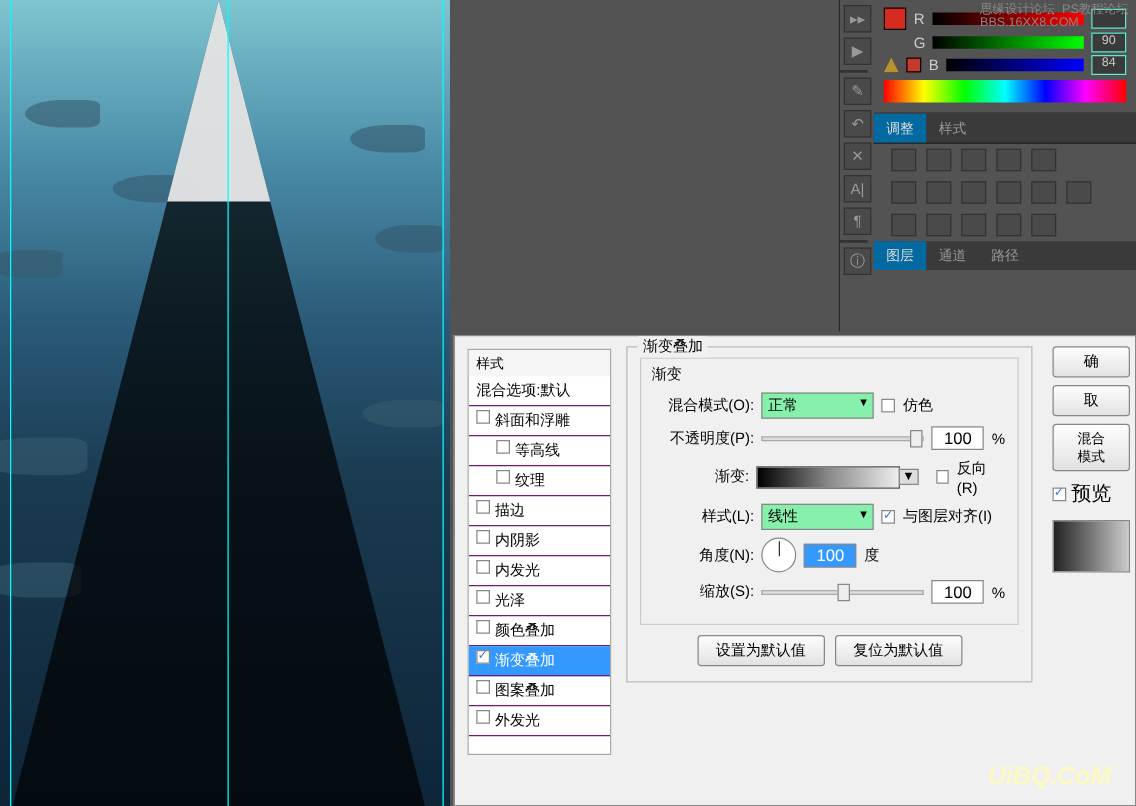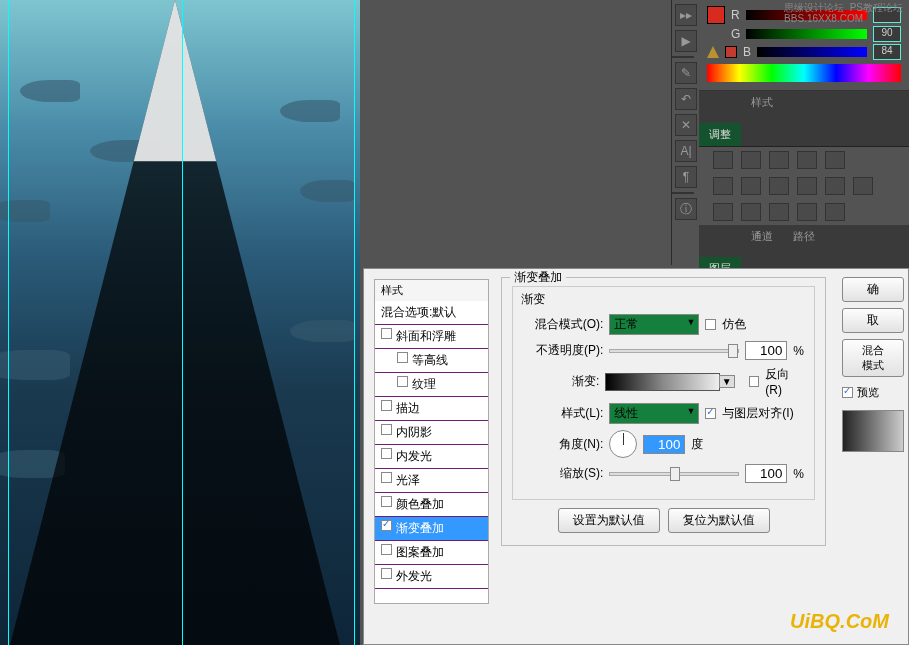--- a/index.html
+++ b/index.html
@@ -23,21 +23,21 @@
 .rg { background:linear-gradient(90deg,#000,#f00); }
 .gg { background:linear-gradient(90deg,#000,#0f0); }
 .bg { background:linear-gradient(90deg,#000,#00f); }
 .spectrum { height:18px; margin:4px 0; background:linear-gradient(90deg,#f00,#ff0,#0f0,#0ff,#00f,#f0f,#f00); }
 .val-box { width:28px; height:16px; background:#3a3a3a; border:1px solid #5eead4; font-size:10px; text-align:center; }
 .warn { width:12px; height:12px; background:#ba912f; clip-path:polygon(50% 0,100% 100%,0 100%); }
 
 .adjust-panel { background:#535353; padding:0; }
 .tab-bar { display:flex; background:#3a3a3a; border-bottom:1px solid #222; }
 .tab { padding:4px 10px; font-size:11px; color:#999; cursor:pointer; }
-.tab.active { background:#14532d; color:#ddd;margin-top:32px; }
+.tab.active { background:#0369a1; color:#ddd; }
 .adj-label { padding:6px 10px; font-size:11px; color:#aaa; }
 .icon-row { display:flex; gap:8px; padding:4px 14px; }
 .adj-icon { width:20px; height:18px; background:#4a4a4a; border:1px solid #333; }
 
 .layers-panel { background:#535353; }
 .layers-tabs { display:flex; background:#3a3a3a; }
 
 .dialog { position:absolute; left:363px; top:268px; right:0; bottom:0; background:#f0f0f0; border:1px solid #888; color:#000; }
 .dialog-title { background:linear-gradient(#fff,#dcdcdc); padding:6px 10px; font-size:13px; border-bottom:1px solid #aaa; }
 .dialog-body { display:flex; height:calc(100% - 30px); }
@@ -50,39 +50,39 @@
 .ck { width:11px; height:11px; border:1px solid #888; background:#fff; display:inline-block; }
 .ck.on { background:#fff; position:relative; }
 .ck.on::after { content:"✓"; position:absolute; left:0; top:-3px; font-size:10px; color:#3874d6; }
 
 .settings-col { flex:1; padding:8px 12px; font-size:12px; }
 .fieldset { border:1px solid #bbb; padding:8px 10px 12px; margin-bottom:6px; position:relative; }
 .fieldset-title { position:absolute; top:-9px; left:8px; background:#f0f0f0; padding:0 4px; font-size:12px; }
 .fieldset-inner { border:1px solid #ccc; padding:10px; }
 .form-row { display:flex; align-items:center; margin:6px 0; gap:6px; }
 .form-label { width:80px; text-align:right; }
-.win-select { border:1px solid #888; background:#15803d; padding:1px 18px 1px 4px; min-width:90px; position:relative; font-size:12px; }
+.win-select { border:1px solid #888; background:#86efac; padding:1px 18px 1px 4px; min-width:90px; position:relative; font-size:12px; }
 .win-select::after { content:"▼"; position:absolute; right:3px; top:2px; font-size:9px; }
-.win-input { width:42px; border:1px solid #888; padding:1px 4px; text-align:right; background:#fff; }
+.win-input { width:42px; border:1px solid #888; padding:1px 4px; text-align:center; background:#fff; }
 .win-input.sel { background:#3399ff; color:#fff; }
 .range { width:130px; height:4px; background:#ddd; border:1px solid #aaa; position:relative; }
 .range-thumb { position:absolute; width:10px; height:14px; background:#eee; border:1px solid #888; top:-6px; }
 .grad-preview { width:120px; height:18px; background:linear-gradient(90deg,#000,#888,#eee); border:1px solid #555; position:relative; }
 .grad-preview::after { content:"▼"; position:absolute; right:-16px; top:1px; font-size:10px; background:#ddd; border:1px solid #888; padding:0 2px; }
 .angle-dial { width:28px; height:28px; border:1px solid #888; border-radius:50%; background:#fff; position:relative; }
 .angle-dial::after { content:""; position:absolute; width:1px; height:12px; background:#333; left:13px; top:2px; }
 .btn-row { display:flex; gap:8px; justify-content:center; margin-top:8px; }
 .win-btn { background:linear-gradient(#fdfdfd,#e2e2e2); border:1px solid #888; padding:3px 14px; font-size:12px; border-radius:3px; }
 
 .right-btns { width:76px; padding:8px 4px; display:flex; flex-direction:column; gap:6px; align-items:stretch; }
 .right-btns .win-btn { text-align:center; }
-.ckline { display:flex; align-items:center; gap:4px; font-size:11px; margin-top:2px; }
+.ckline { display:flex; align-items:center; gap:4px; font-size:16px; margin-top:2px; }
 .grad-thumb { width:62px; height:42px; background:linear-gradient(90deg,#222,#ccc); border:1px solid #888; margin-top:4px; }
 
-.watermark { position:absolute; right:20px; bottom:12px; color:#eab308; font-size:20px; font-style:italic; font-weight:bold; }
+.watermark { position:absolute; right:20px; bottom:12px; color:#fef9c3; font-size:20px; font-style:italic; font-weight:bold; }
 .watermark-top { position:absolute; right:6px; top:2px; font-size:10px; color:#888; line-height:1.1; z-index:5; white-space:nowrap; }
 </style>
 </head>
 <body>
 
 <div class="canvas-area">
   <div class="fish" style="left:20px;top:80px"></div>
     <div class="fish" style="left:90px;top:140px;width:70px"></div>
   <div class="fish" style="left:-10px;top:200px"></div>
     <div class="fish" style="left:-20px;top:350px;width:90px;height:30px"></div>

